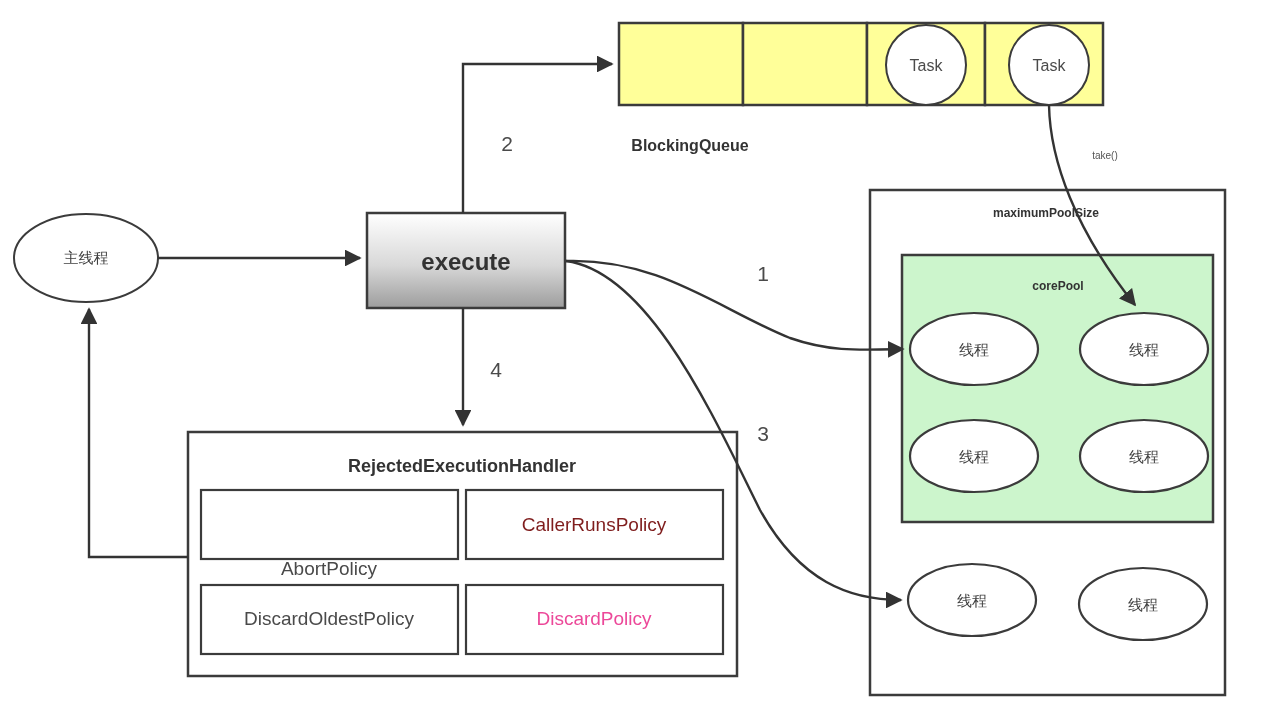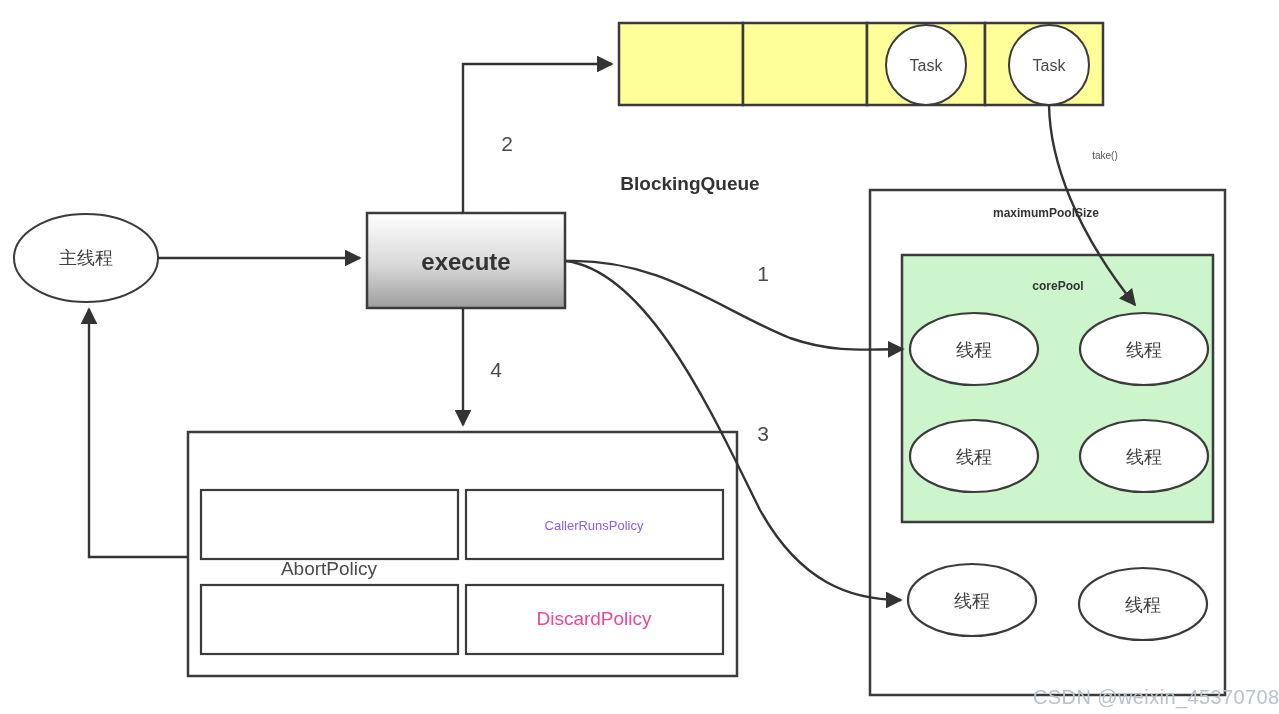--- a/index.html
+++ b/index.html
@@ -31,21 +31,21 @@
   .lbl-bold {
     font-weight: bold;
     color: #333333;
   }
   .num {
     font-size: 21px;
     color: #4a4a4a;
   }
   .cjk {
     font-family: Liberation Serif, serif;
-    font-size: 18px;
+    font-size: 15px;
     color: #3f3f3f;
   }
   .ctr {
     transform: translate(-50%, -50%);
   }
   .watermark {
     position: absolute;
     color: #b9c3cc;
     font-size: 20px;
     letter-spacing: 0.4px;
@@ -119,41 +119,42 @@
     <path d="M 1049 105 C 1050 160 1075 230 1135 305" fill="none" stroke="#333333" stroke-width="2.4" marker-end="url(#arrow)"></path>
   </svg>
 
   <div class="lbl cjk ctr" style="left:86px; top:258px;">主线程</div>
 
   <div class="lbl lbl-bold ctr" style="left:466px; top:262px; font-size:24px;">execute</div>
 
   <div class="lbl ctr" style="left:926px; top:66px; font-size:16px; color:#4a4a4a;">Task</div>
   <div class="lbl ctr" style="left:1049px; top:66px; font-size:16px; color:#4a4a4a;">Task</div>
 
-  <div class="lbl lbl-bold ctr" style="left:690px; top:146px; font-size:19px;margin-top:38px;">BlockingQueue</div>
+  <div class="lbl lbl-bold ctr" style="left:690px; top:146px; font-size:16px;">BlockingQueue</div>
 
   <div class="lbl lbl-bold ctr" style="left:1046px; top:213px; font-size:12px;">maximumPoolSize</div>
 
   <div class="lbl lbl-bold ctr" style="left:1058px; top:286px; font-size:12px;">corePool</div>
 
   <div class="lbl cjk ctr" style="left:974px; top:350px;">线程</div>
   <div class="lbl cjk ctr" style="left:1144px; top:350px;">线程</div>
   <div class="lbl cjk ctr" style="left:974px; top:457px;">线程</div>
   <div class="lbl cjk ctr" style="left:1144px; top:457px;">线程</div>
 
   <div class="lbl cjk ctr" style="left:972px; top:601px;">线程</div>
   <div class="lbl cjk ctr" style="left:1143px; top:605px;">线程</div>
 
+  <div class="lbl lbl-bold ctr" style="left:462px; top:466px; font-size:18px;">RejectedExecutionHandler</div>
 
   <div class="lbl ctr" style="left:329px; top:525px; font-size:19px; color:#4a4a4a;margin-top:44px;">AbortPolicy</div>
-  <div class="lbl ctr" style="left:594px; top:525px; font-size:13px; color:#8b5cf6;">CallerRunsPolicy</div>
+  <div class="lbl ctr" style="left:594px; top:525px; font-size:19px; color:#7f1d1d;">CallerRunsPolicy</div>
+  <div class="lbl ctr" style="left:329px; top:619px; font-size:19px; color:#4a4a4a;">DiscardOldestPolicy</div>
   <div class="lbl ctr" style="left:594px; top:619px; font-size:19px; color:#ec4899;">DiscardPolicy</div>
 
   <div class="lbl num ctr" style="left:763px; top:274px;">1</div>
   <div class="lbl num ctr" style="left:507px; top:144px;">2</div>
   <div class="lbl num ctr" style="left:763px; top:434px;">3</div>
   <div class="lbl num ctr" style="left:496px; top:370px;">4</div>
 
   <div class="lbl ctr" style="left:1105px; top:155px; font-size:10px; color:#555555;">take()</div>
 
-  <div class="watermark" style="left:1033px; top:686px;">CSDN @weixin_45370708</div>
 
 </div>
 
 </body></html>

